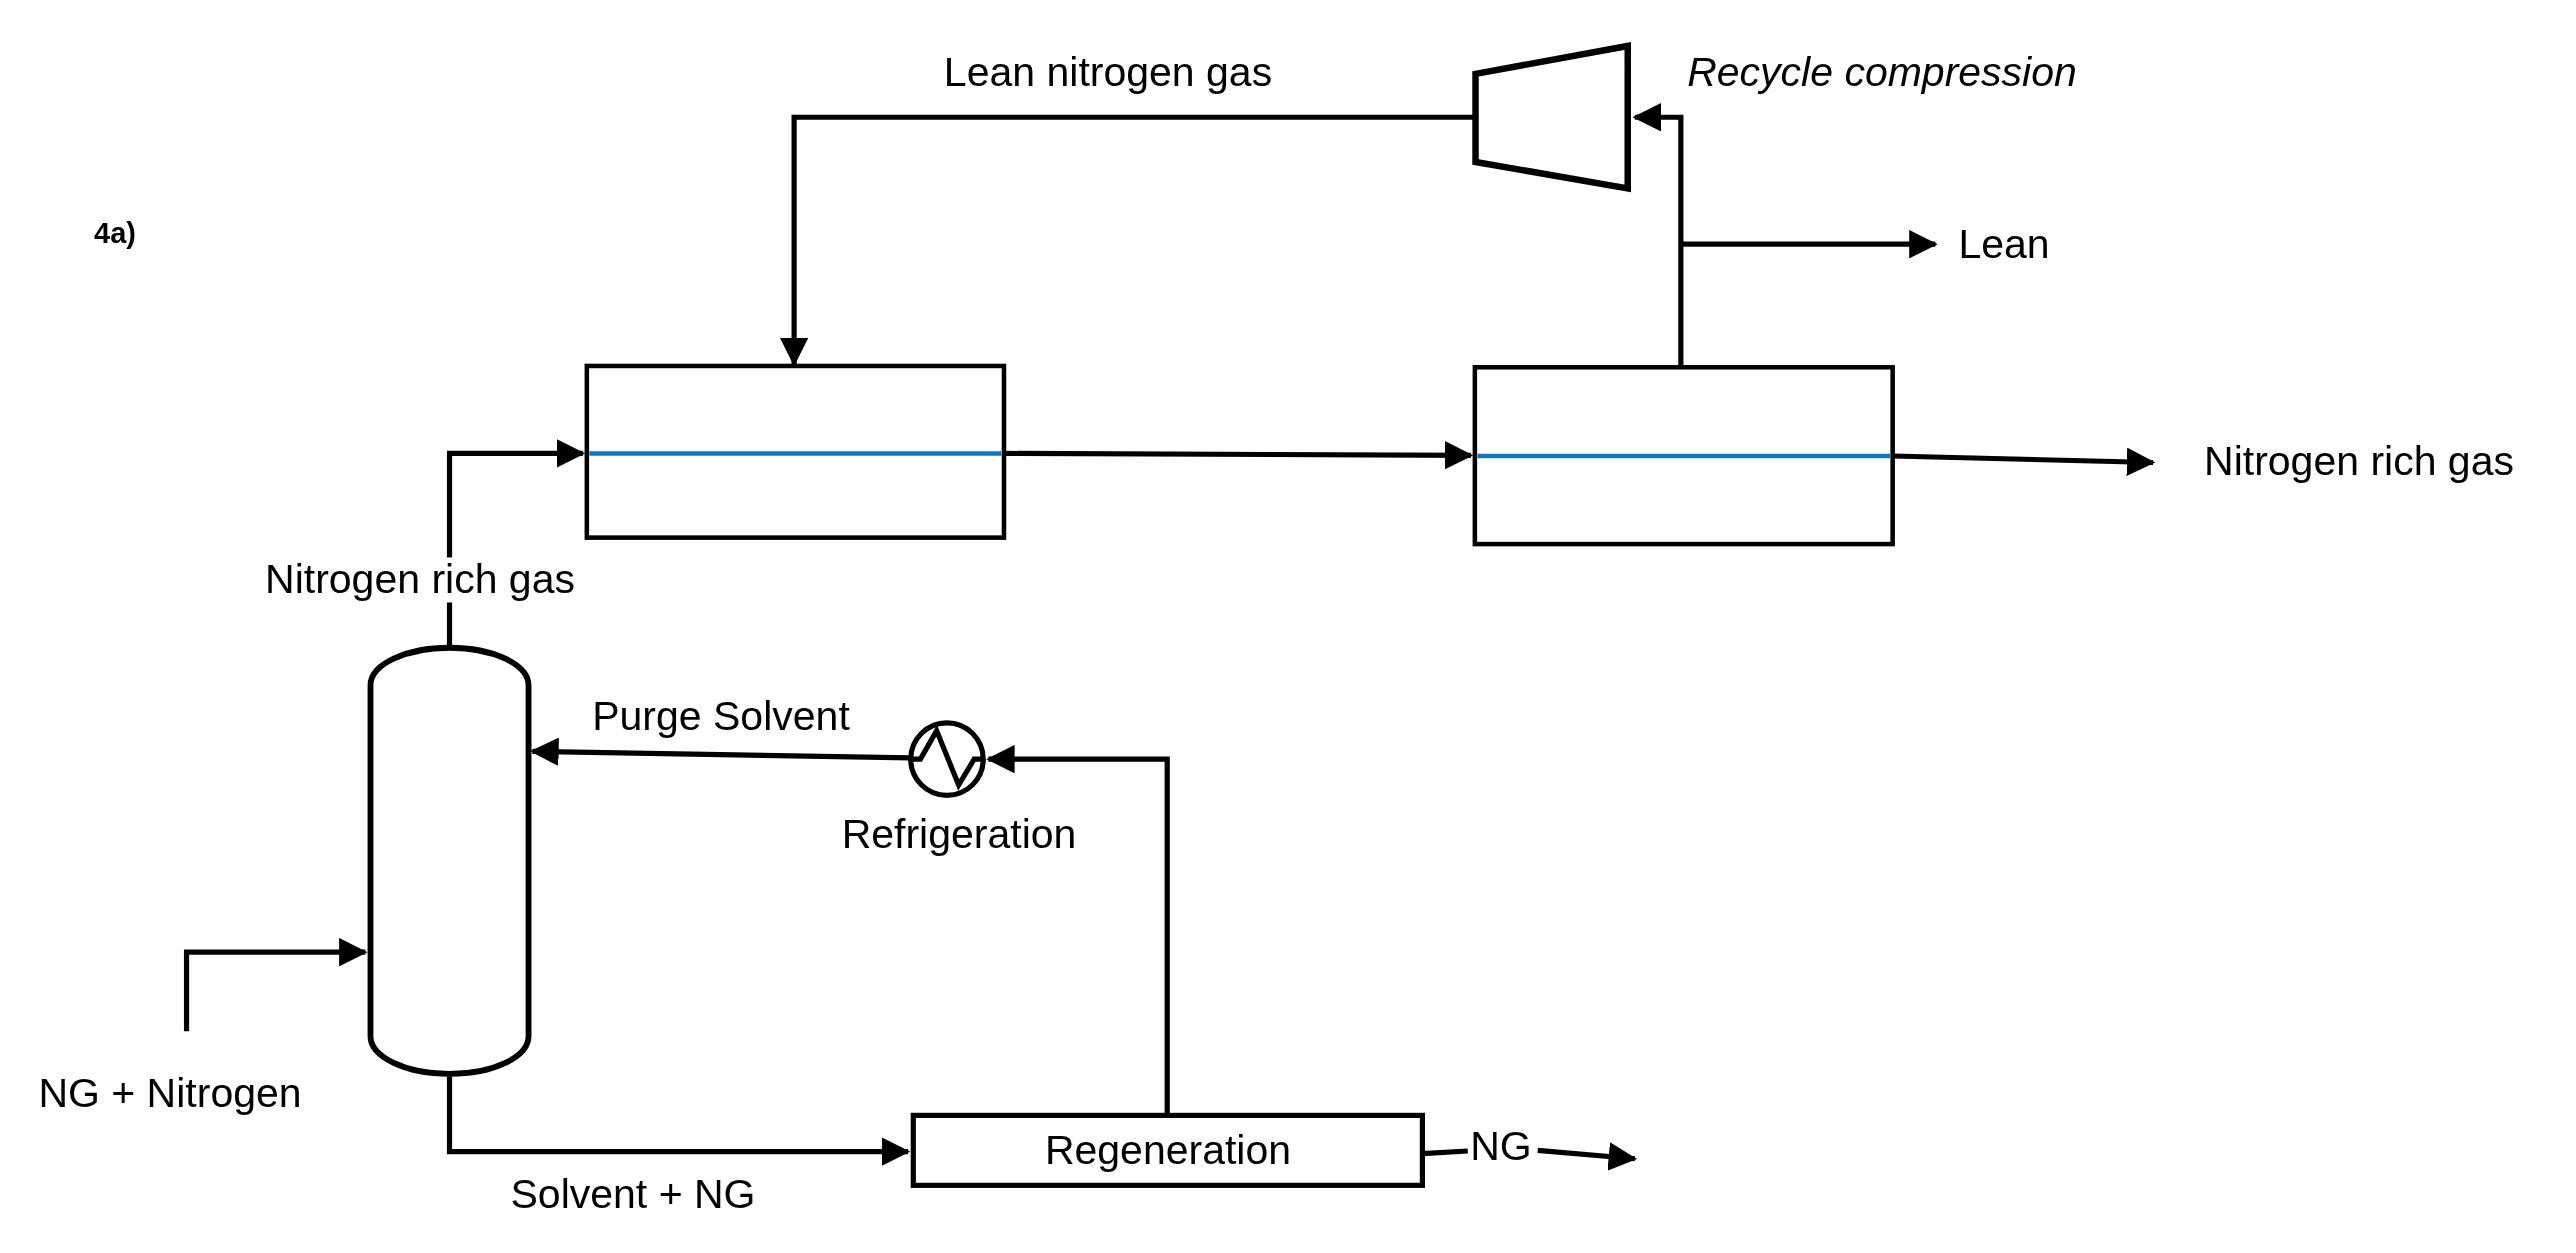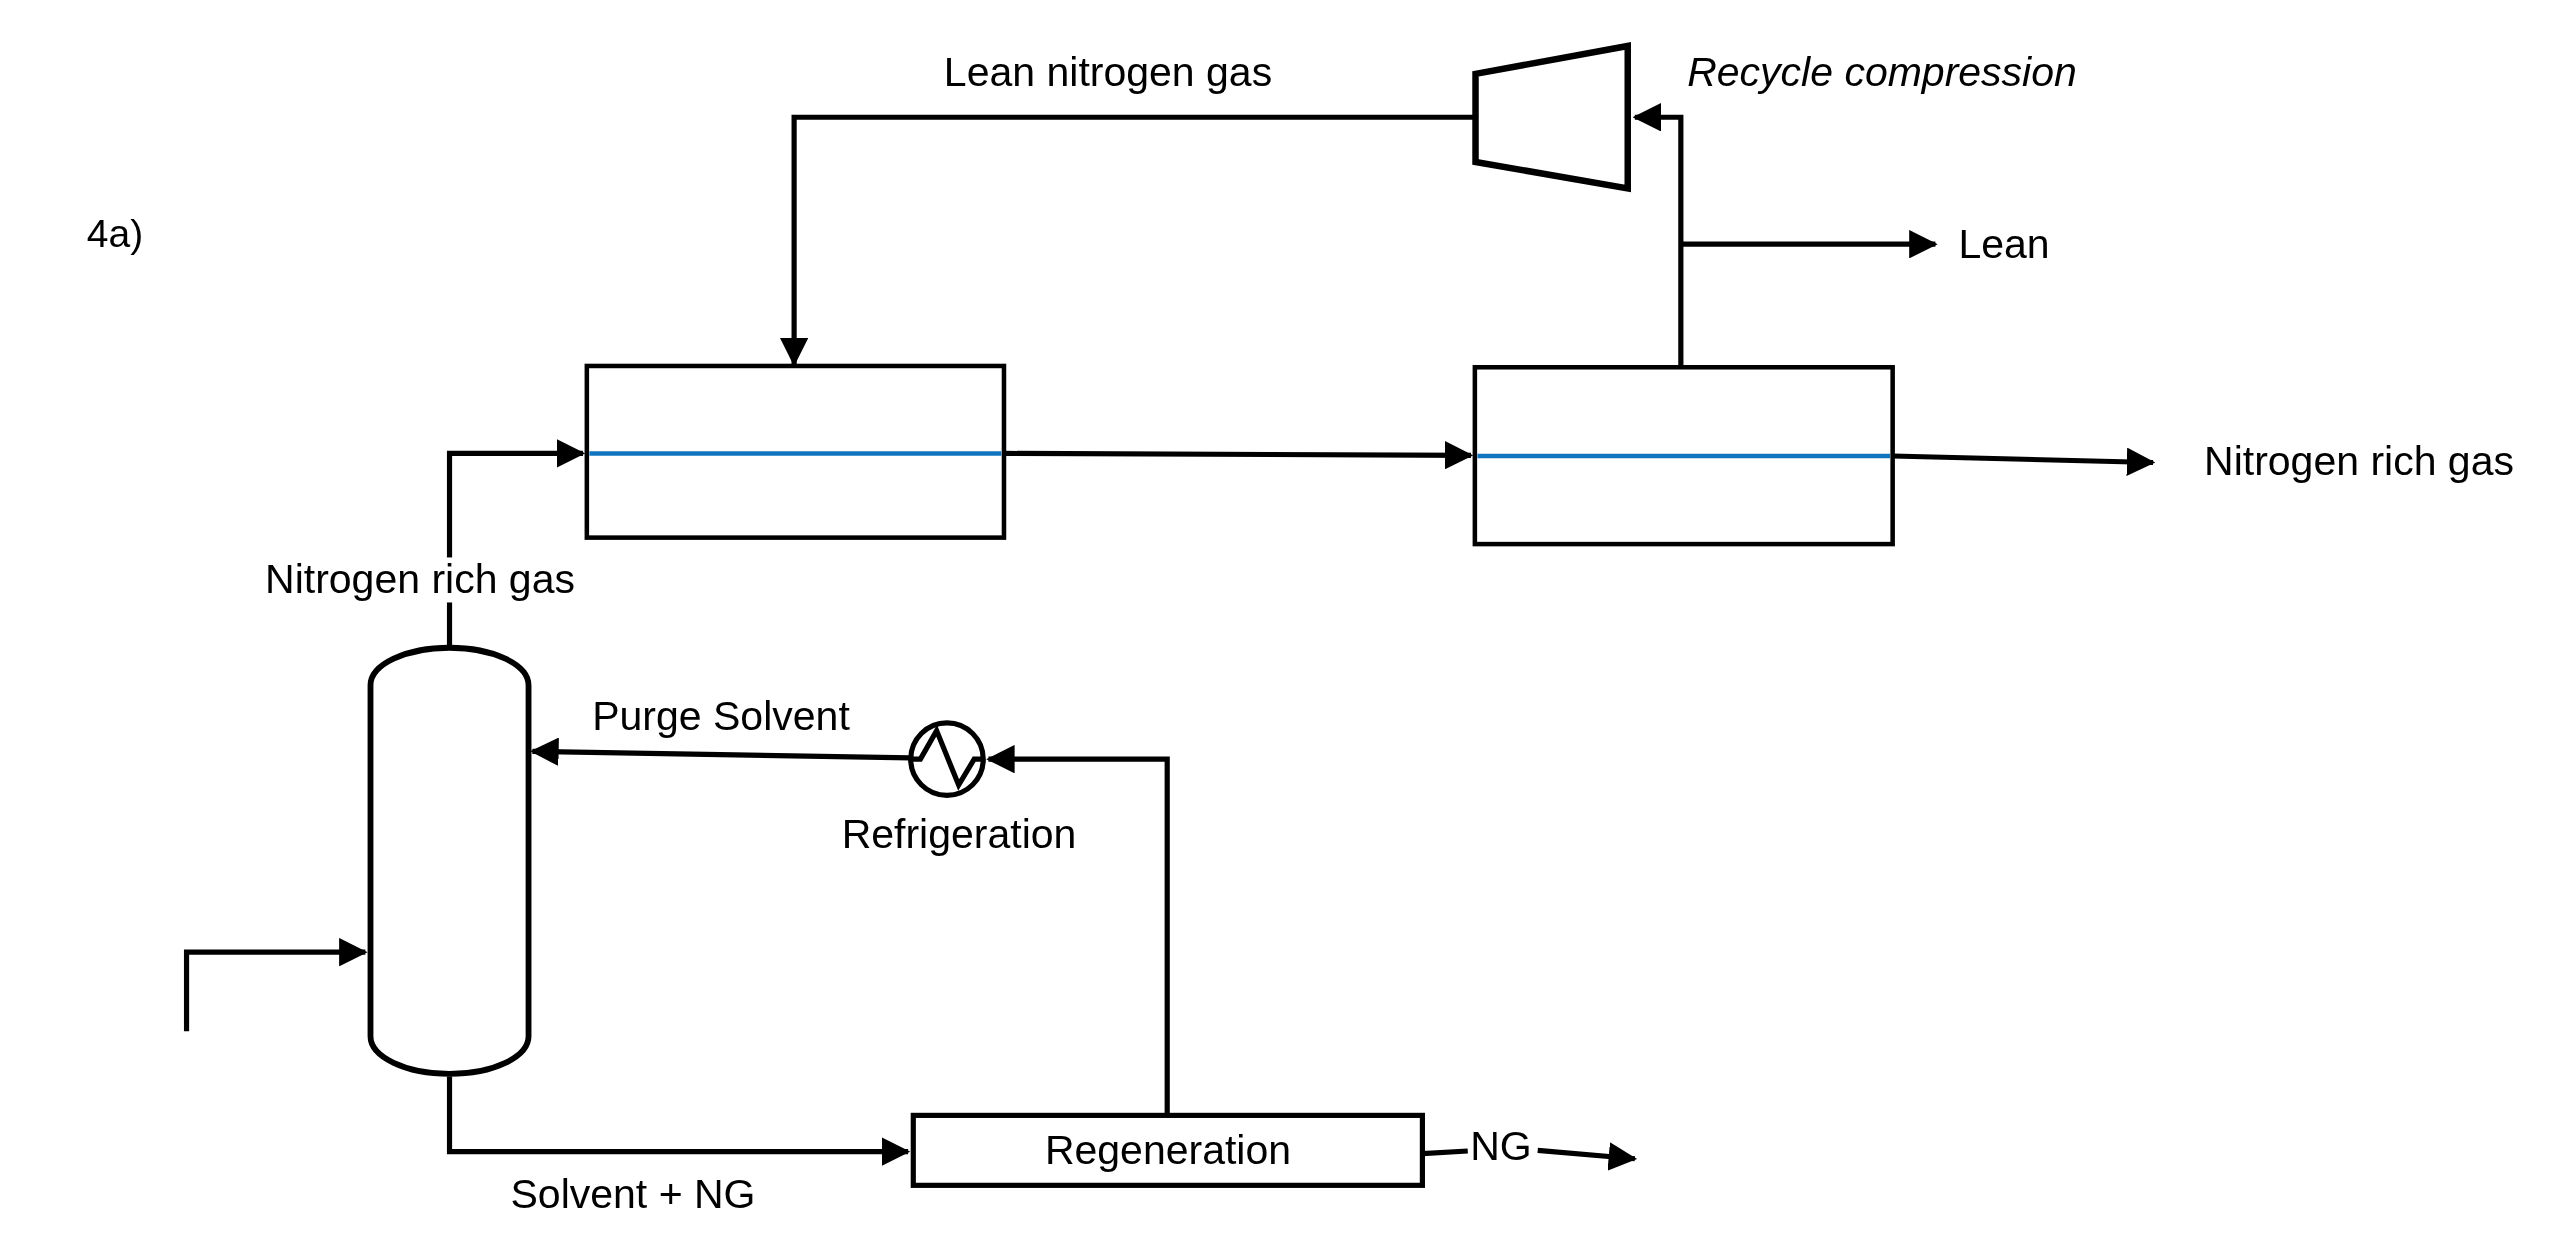--- a/index.html
+++ b/index.html
@@ -15,21 +15,21 @@
   .lbl {
     position: absolute;
     transform: translate(-50%, -50%);
     font-size: 41px;
     line-height: 1.1;
     color: #000000;
     white-space: nowrap;
     letter-spacing: 0px;
   }
   .lbl.bg { background: #ffffff; padding: 0 5.2px; }
-  .fig-label { font-weight: normal; font-size: 39px; }
+  .fig-label { font-weight: bold; font-size: 29px; }
   .shape { stroke: #000000; fill: none; }
   .flow  { stroke: #000000; stroke-width: 8; fill: none; }
   .unit-fill { fill: #ffffff; }
 </style>
 </head>
 <body>
 
 <div class="canvas">
 
   <svg class="pfd" width="2576" height="1254" viewBox="0 0 3977 1936">
@@ -87,20 +87,21 @@
   <div class="lbl" style="left:2004px; top:245px;">Lean</div>
 
   <div class="lbl" style="left:2359px; top:462px;">Nitrogen rich gas</div>
 
   <div class="lbl bg" style="left:420px; top:580px;">Nitrogen rich gas</div>
 
   <div class="lbl" style="left:721px; top:717px;">Purge Solvent</div>
 
   <div class="lbl" style="left:959px; top:835px;">Refrigeration</div>
 
+  <div class="lbl" style="left:170px; top:1094px;">NG + Nitrogen</div>
 
   <div class="lbl" style="left:633px; top:1195px;">Solvent + NG</div>
 
   <div class="lbl" style="left:1168px; top:1151px;text-align:center;">Regeneration</div>
 
   <div class="lbl" style="left:1501px; top:1147px;">NG</div>
 
 </div>
 
 

